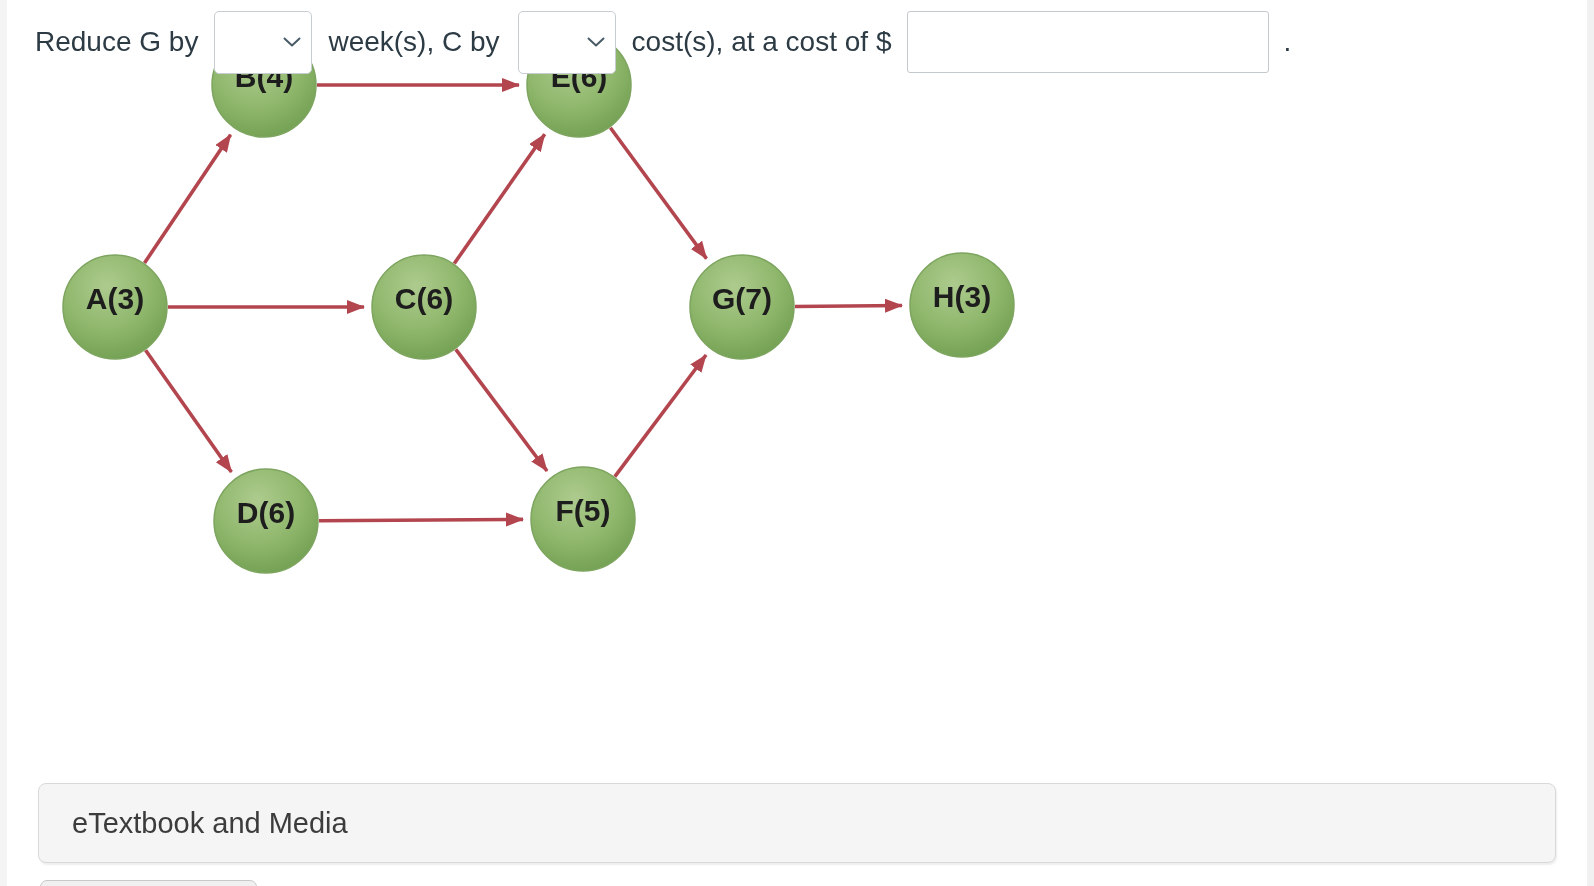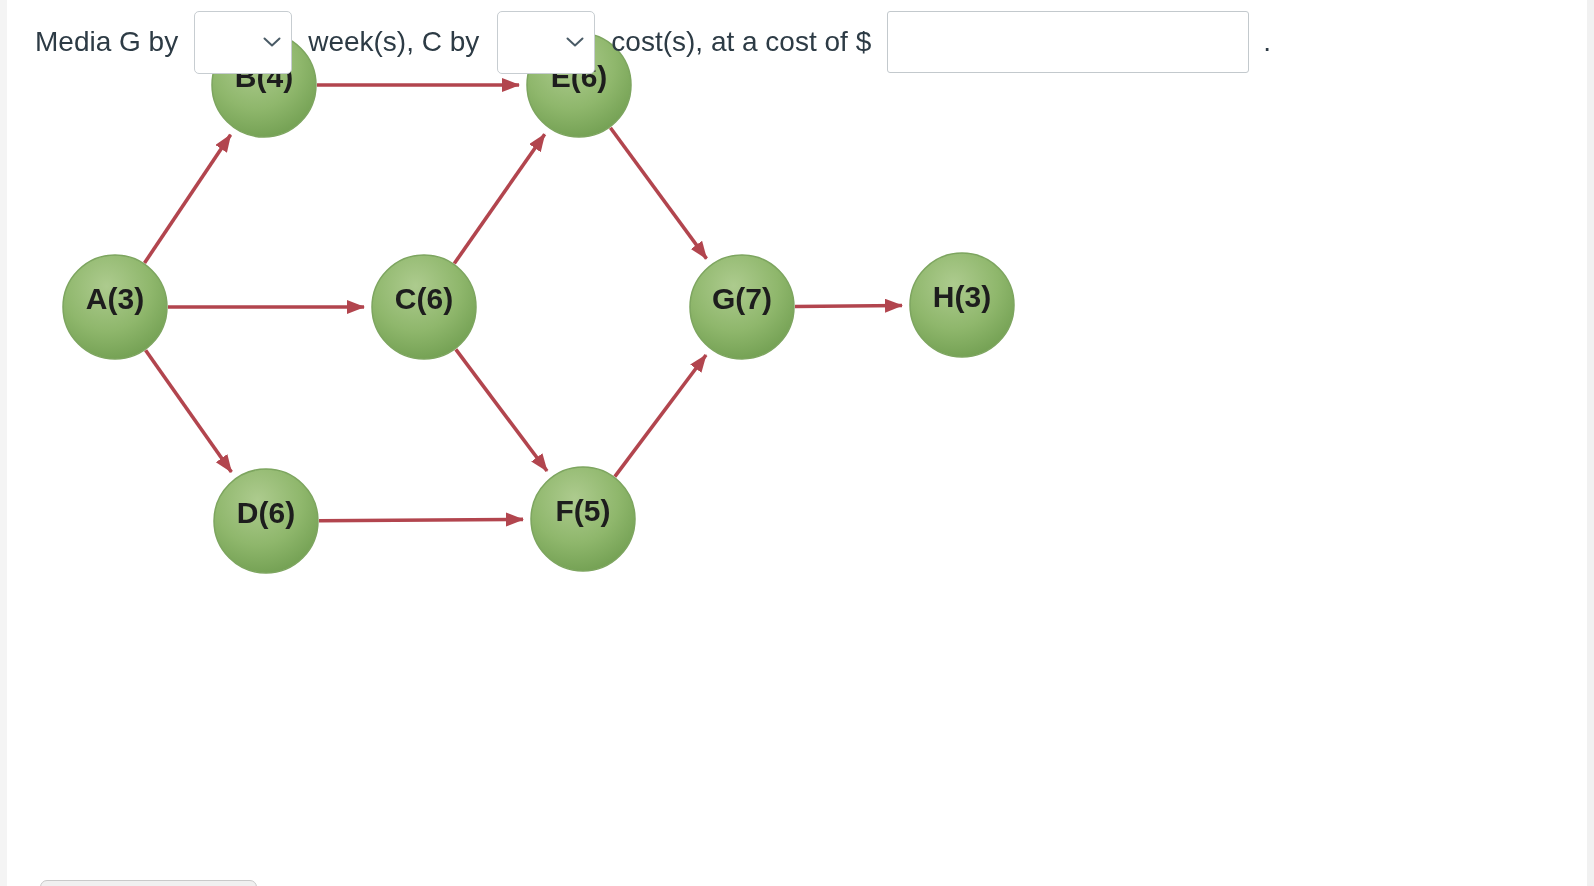--- a/index.html
+++ b/index.html
@@ -179,21 +179,21 @@
         <circle cx="742" cy="307" r="52" fill="url(#nodeGrad)" stroke="#7da55f" stroke-width="1.5"></circle>
         <text x="742" y="298" text-anchor="middle" dominant-baseline="central" font-family="&quot;Liberation Sans&quot;, &quot;DejaVu Sans&quot;, sans-serif" font-size="30" font-weight="700" fill="#1d1d1d">G(7)</text>
       </g>
       <g>
         <circle cx="962" cy="305" r="52" fill="url(#nodeGrad)" stroke="#7da55f" stroke-width="1.5"></circle>
         <text x="962" y="296" text-anchor="middle" dominant-baseline="central" font-family="&quot;Liberation Sans&quot;, &quot;DejaVu Sans&quot;, sans-serif" font-size="30" font-weight="700" fill="#1d1d1d">H(3)</text>
       </g>
     </svg>
 
   <div class="question-row">
-    <span class="q-text m-r-16">Media G by</span>
+    <span class="q-text m-r-16">Reduce G by</span>
 
     <span class="select-wrap">
       <select value=""></select>
       <span class="select-chevron">
         <svg width="18" height="11" viewBox="0 0 18 11">
           <path d="M1.5 1.5 L9 8.5 L16.5 1.5" fill="none" stroke="#4a5b66" stroke-width="2" stroke-linecap="round" stroke-linejoin="round"></path>
         </svg>
       </span>
     </span>
 
@@ -208,16 +208,19 @@
       </span>
     </span>
 
     <span class="q-text m-r-16">cost(s), at a cost of $</span>
 
     <input type="text" class="cost-input" value="" style="">
 
     <span class="q-text">.</span>
   </div>
 
+  <div class="etextbook-bar">
+    <span>eTextbook and Media</span>
+  </div>
 
   <div class="partial-button"></div>
 
 </div>
 
 </body></html>

